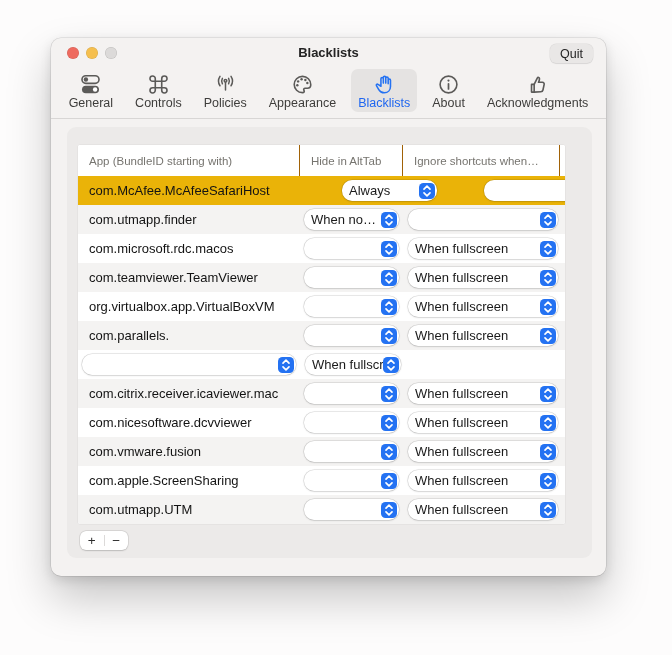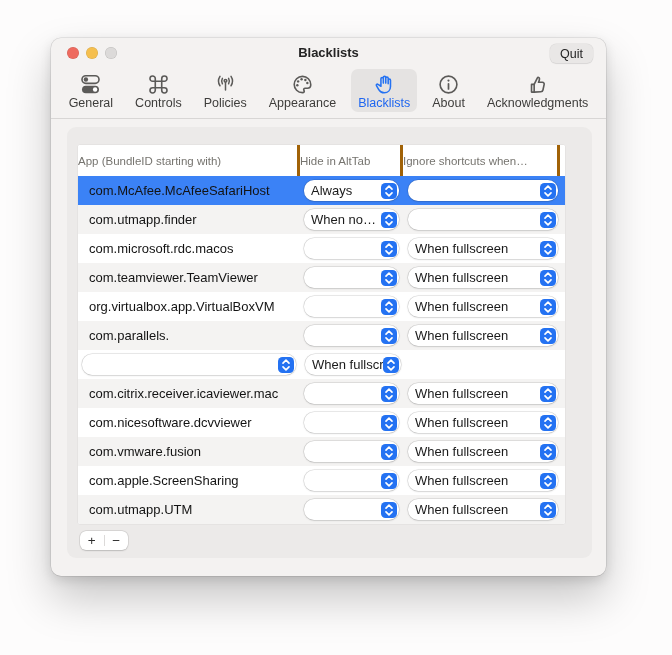--- a/index.html
+++ b/index.html
@@ -39,27 +39,27 @@
   .panel{
     position:absolute;left:16px;top:89px;width:525px;height:431px;
     background:#eceae9;border-radius:9px;
   }
   .table{
     position:absolute;left:11px;top:18px;width:487px;height:379px;
     background:#fff;box-shadow:0 0 0 .5px rgba(0,0,0,.06);
     border-radius:2px;overflow:hidden;
   }
   .thead{display:grid;grid-template-columns:222px 103px 157px auto;height:31px;background:#fff;}
-  .th{display:flex;align-items:center;font-size:11.5px;color:#76746f;
-      border-right:3px solid #a16207;white-space:nowrap;overflow:hidden;}
+  .th{display:flex;align-items:center;padding-left:11px;font-size:11.5px;color:#76746f;
+      border-right:1px solid #a16207;white-space:nowrap;overflow:hidden;}
   .th.sliver{border-right:none;padding-left:0;}
   .row{display:grid;grid-template-columns:222px 103px 157px auto;height:29px;align-items:center;}
   .row.odd{background:#fff;}
   .row.even{background:#f4f3f2;}
-  .row.selected{background:#3b82f6;}
+  .row.selected{background:#eab308;gap:38px;}
   .app-cell{padding-left:11px;font-size:13px;color:#131313;white-space:nowrap;overflow:hidden;}
   .popup{
     height:21px;background:#fff;border-radius:10px;display:flex;align-items:center;
     justify-content:space-between;padding:0 2px 0 7px;margin:0 4px;
     box-shadow:0 0 0 .5px rgba(0,0,0,.14),0 .5px 2px rgba(0,0,0,.16);
   }
   .popup.ignore{margin:0 2px 0 5px;}
   .popup .label{font-size:13px;color:#1a1a1a;white-space:nowrap;overflow:hidden;}
   .popup svg{width:16px;height:16px;flex:none;display:block;}
   

